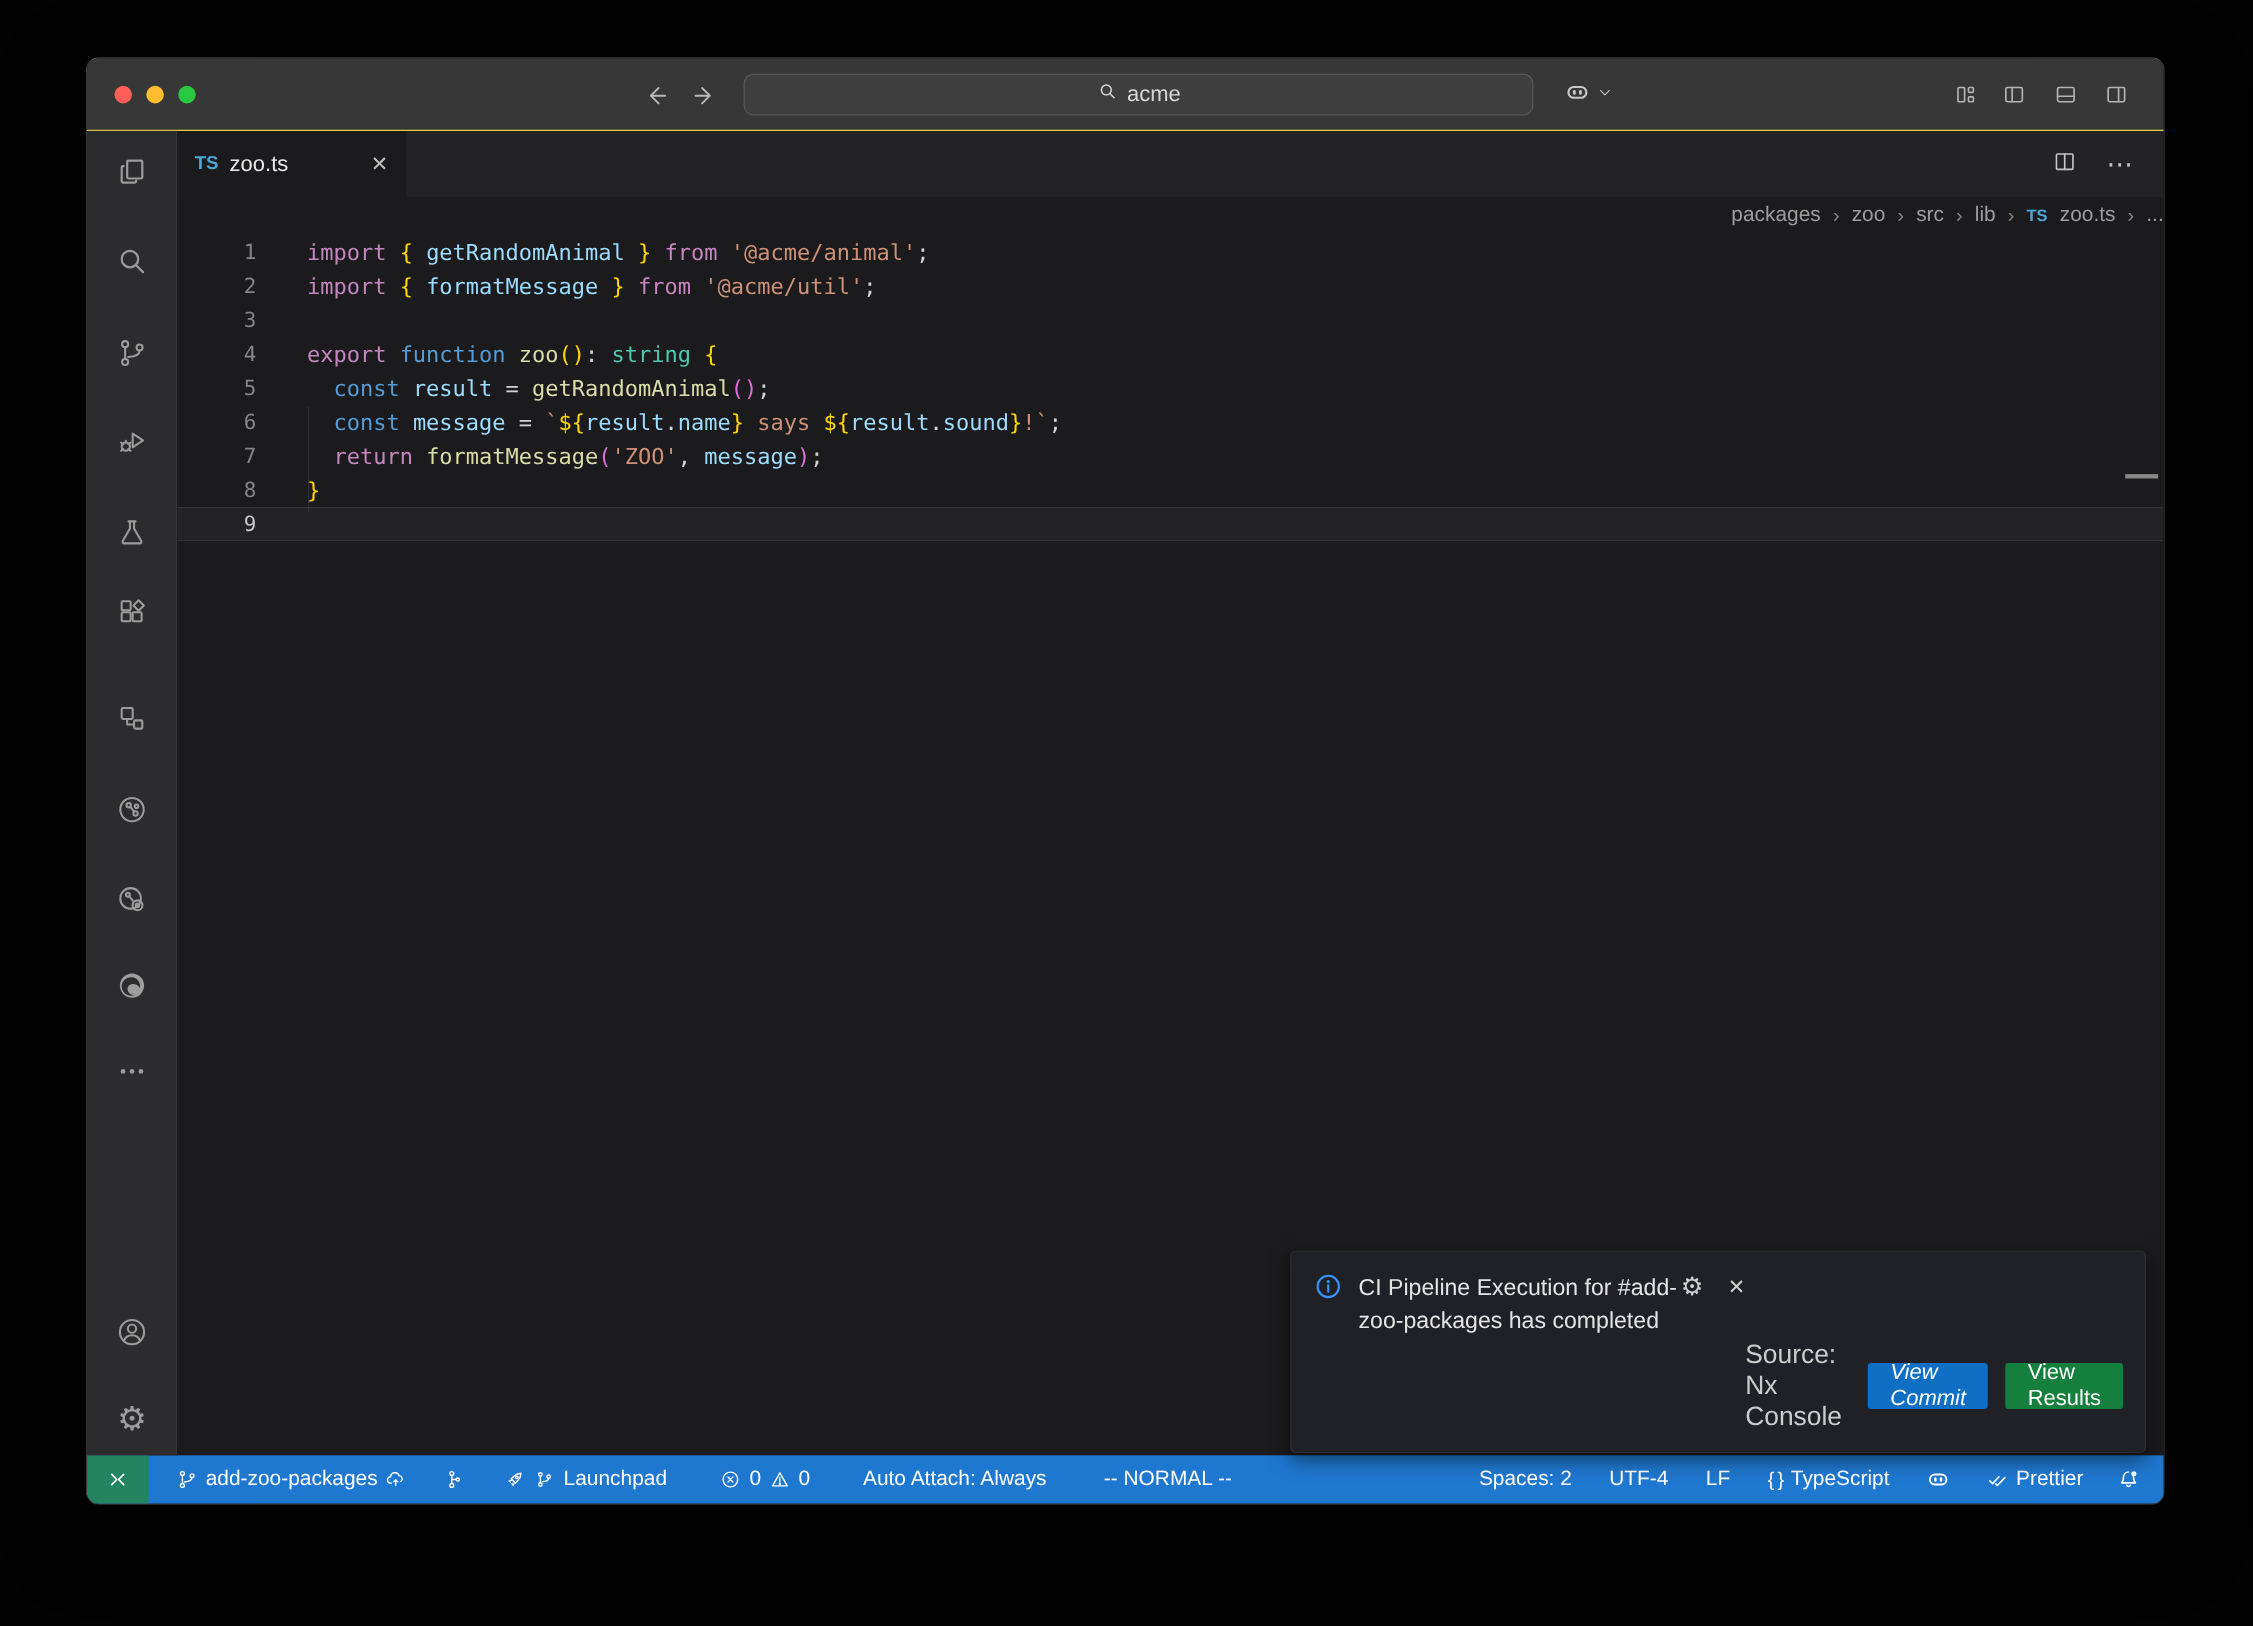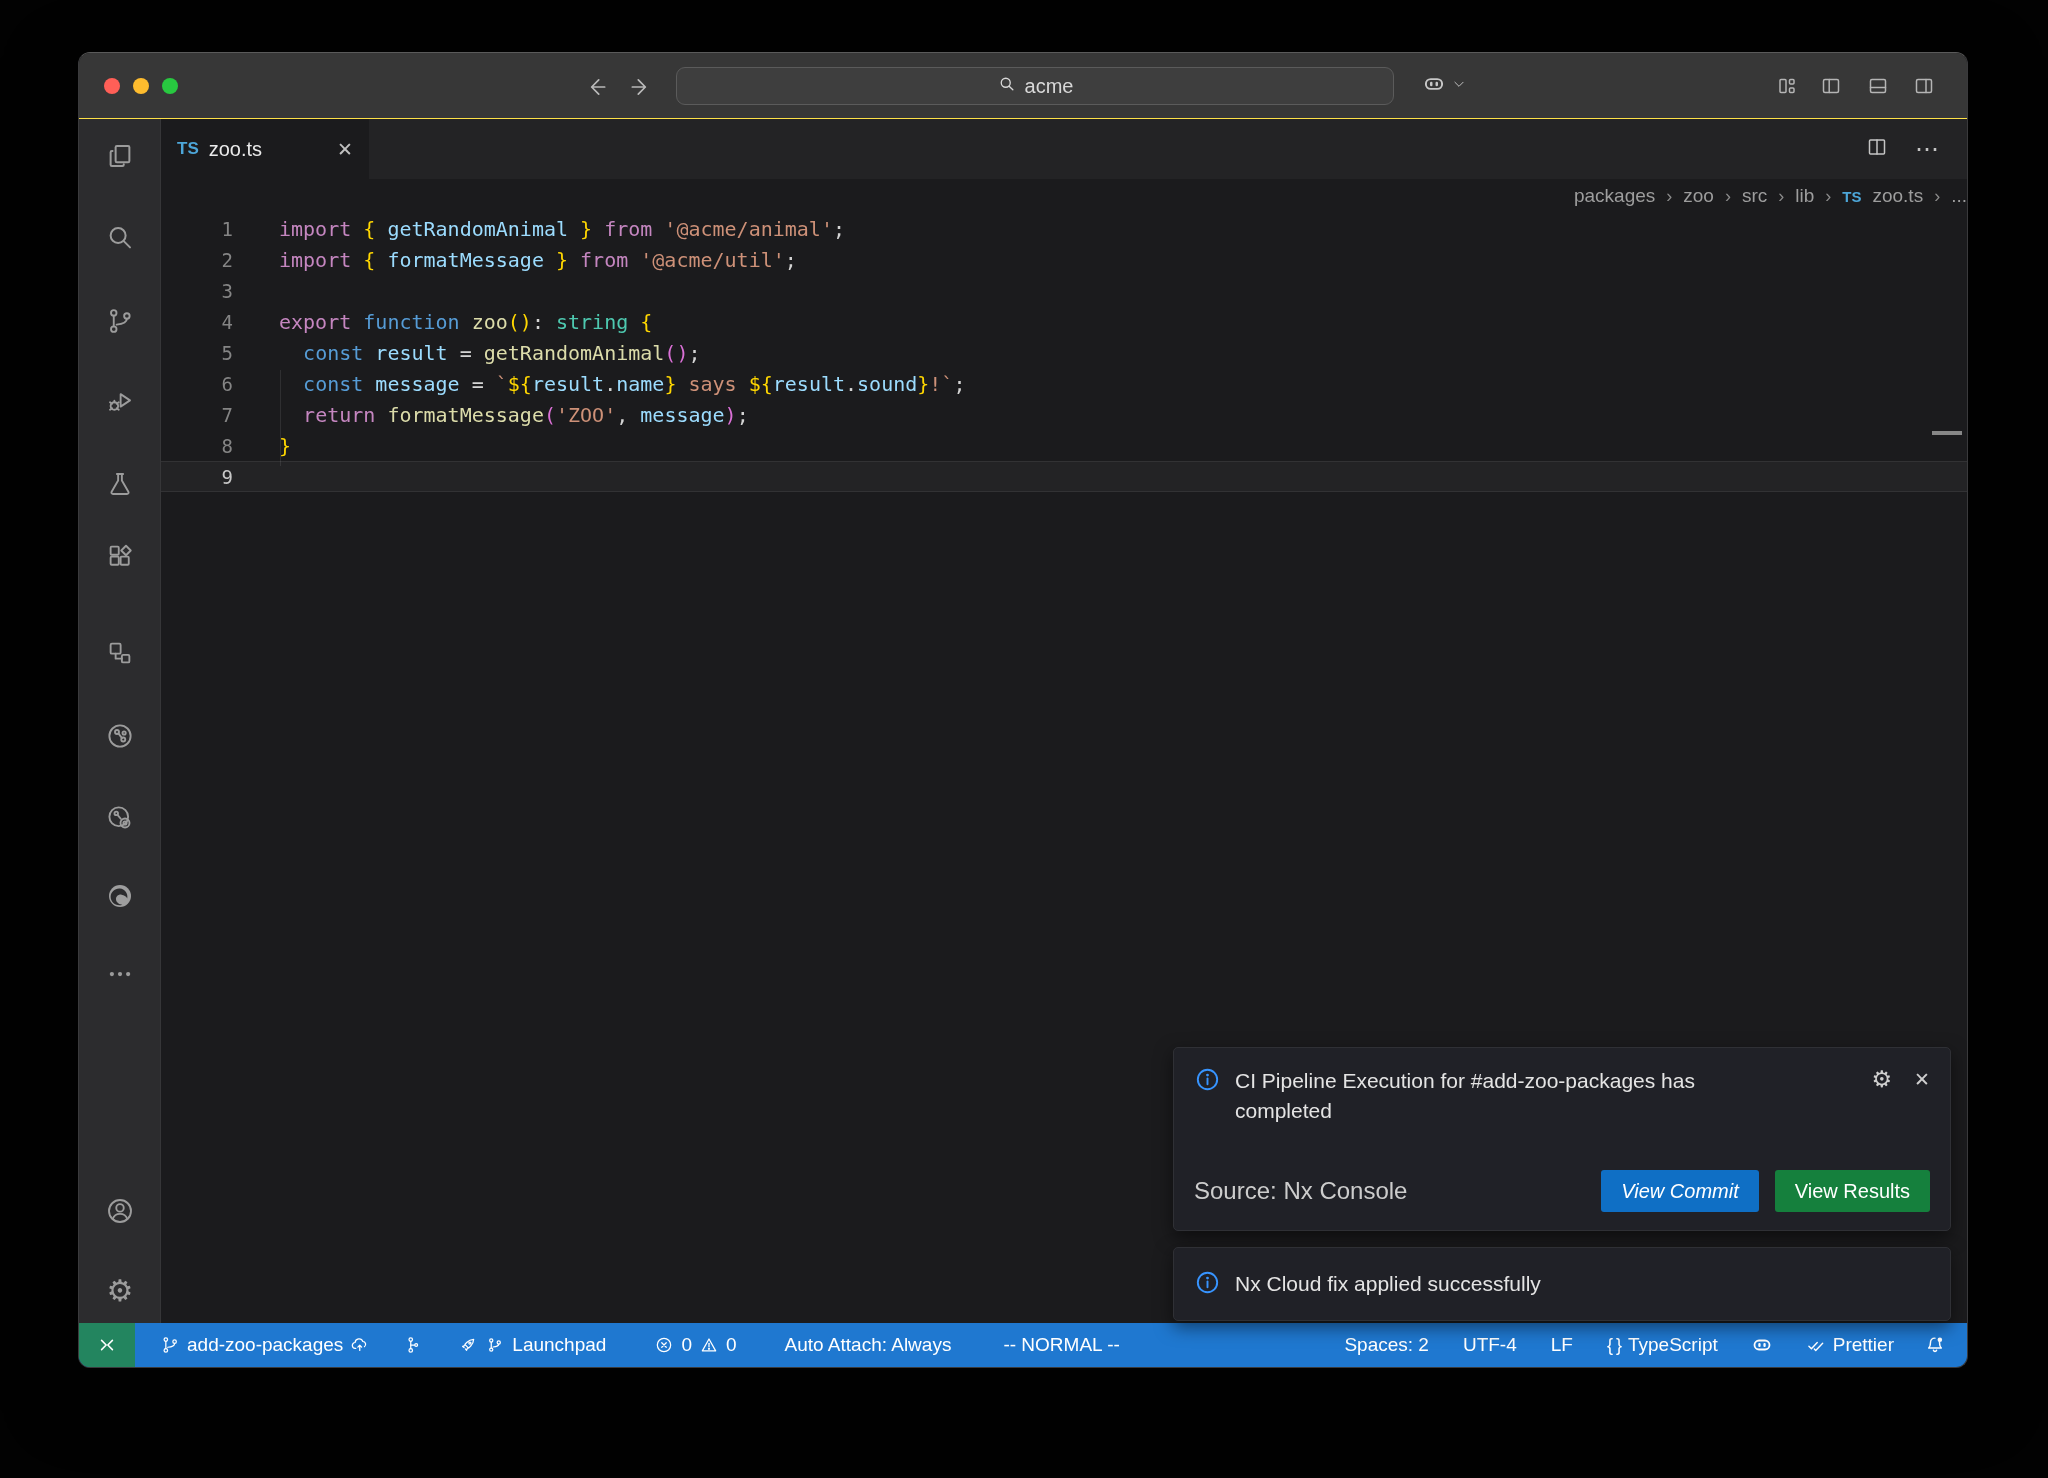--- a/index.html
+++ b/index.html
@@ -51,21 +51,21 @@
                      box-shadow:inset 0 1px 0 rgba(255,255,255,.07), inset 0 -1px 0 rgba(255,255,255,.07); }
   .gutter { width:72px; flex-shrink:0; text-align:right; color:#858585; font-size:19px; }
   .code-row.active .gutter { color:#c8c8c8; }
   .code-content { padding-left:46px; white-space:pre; }
   .indent-guide { position:absolute; left:119px; top:157px; width:1px; height:96px; background:rgba(255,255,255,.09); }
   .overview-dash { position:absolute; right:5px; top:218px; width:30px; height:4px; background:#9a9a9a; opacity:.85; }
 
   
   .toasts { position:absolute; right:16px; bottom:46px; width:778px; display:flex; flex-direction:column; gap:16px; z-index:5; }
   .toast { background:#202127; border:1px solid #2f3035; border-radius:5px; box-shadow:0 6px 18px rgba(0,0,0,.5); }
-  .toast.big { height:184px; padding:18px 20px; display:flex; flex-direction:column; }
+  .toast.big { height:184px; padding:18px 20px; display:flex; flex-direction:row; }
   .toast-head { display:flex; align-items:flex-start; }
   .toast-msg { max-width:520px; color:#e4e4e4; font-size:21px; line-height:30px; margin-left:14px; }
   .toast-actions { margin-left:auto; display:flex; gap:22px; align-items:center; color:#cfcfcf; }
   .toast-gear { font-size:23px; } .toast-close { font-size:19px; }
   .toast-foot { margin-top:auto; display:flex; align-items:center; }
   .toast-source { color:#cccccc; font-size:24px; }
   .toast-buttons { margin-left:auto; display:flex; gap:16px; }
   .btn { height:42px; padding:0 20px; display:flex; align-items:center; border-radius:3px; font-size:20px; color:#fff; }
   .btn.primary { background:#0f6fc5;font-style:italic; }
   .btn.secondary { background:#15803d; }
@@ -345,30 +345,20 @@
           </div>
         </div>
         <div class="toast-foot">
           <span class="toast-source">Source: Nx Console</span>
           <div class="toast-buttons">
             <div class="btn primary">View Commit</div>
             <div class="btn secondary">View Results</div>
           </div>
         </div>
       </div>
-      <div class="toast small">
-        <span>
-          <svg width="27" height="27" viewBox="0 0 24 24">
-              <circle cx="12" cy="12" r="8.6" fill="none" stroke="#3794ff" stroke-width="1.7"></circle>
-              <circle cx="12" cy="8.1" r="1.25" fill="#3794ff"></circle>
-              <path d="M12 11 V16.3" stroke="#3794ff" stroke-width="1.7" stroke-linecap="round"></path>
-            </svg>
-        </span>
-        <div class="toast-msg">Nx Cloud fix applied successfully</div>
-      </div>
     </div>
 
     <div class="statusbar">
       <div class="sb-item sb-remote">
         <svg viewBox="0 0 24 24" class="icon-stroke" style="stroke-width:1.9">
             <path d="M5.5 6.5 L11 12 L5.5 17.5 M18.5 6.5 L13 12 L18.5 17.5"></path>
           </svg>
       </div>
       <div class="sb-item" style="margin-left:14px;">
         <svg viewBox="0 0 24 24" class="icon-stroke" style="stroke-width:1.5">

